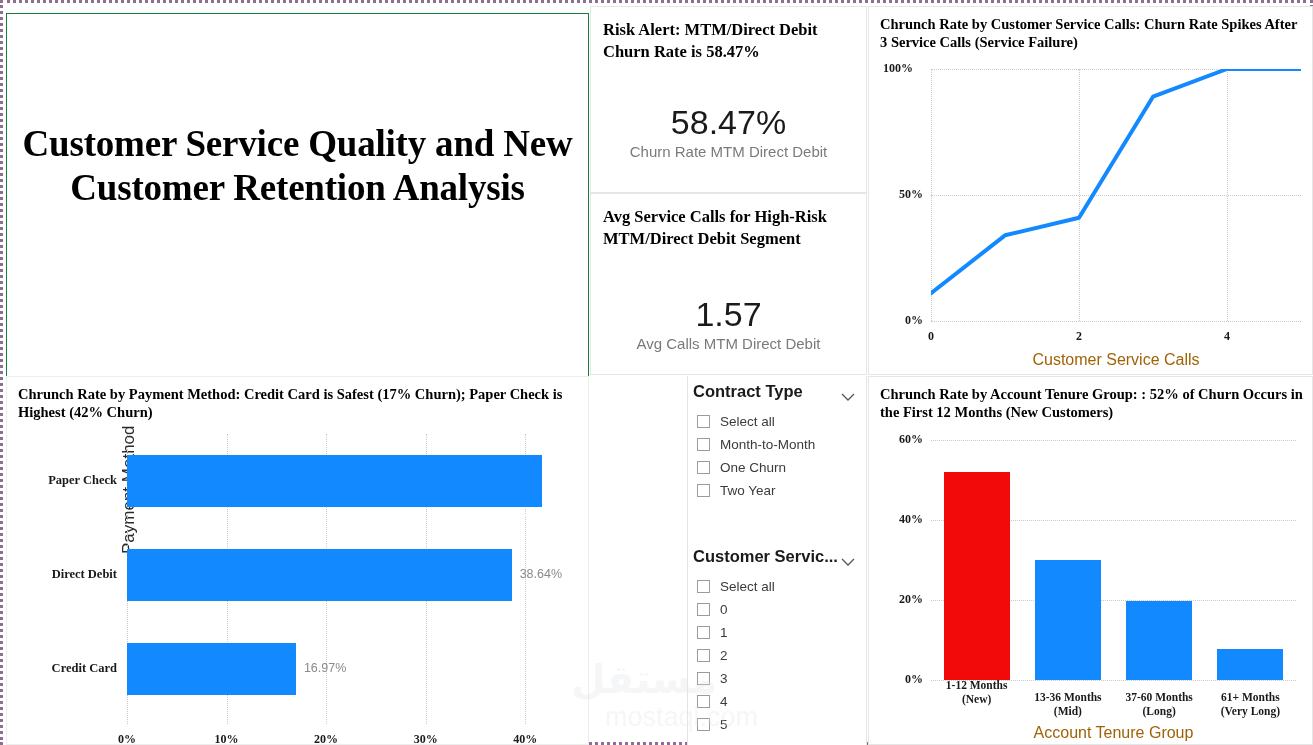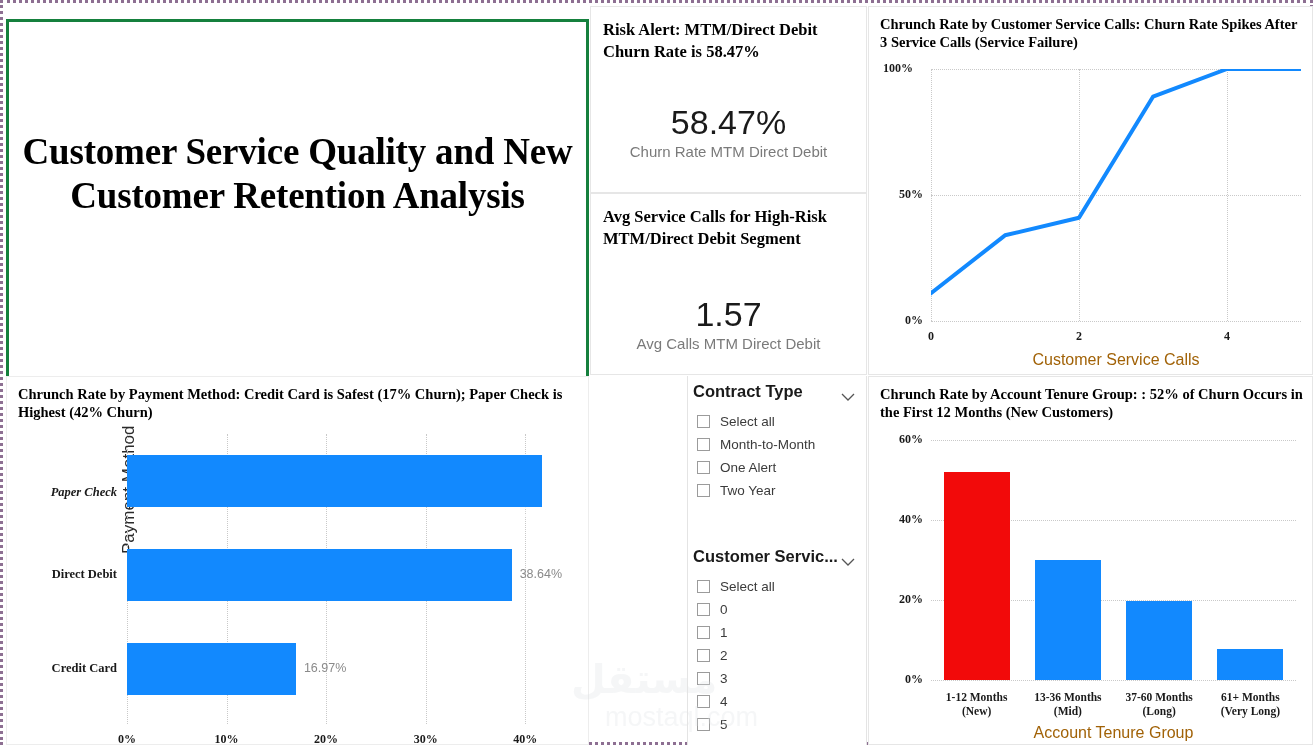--- a/index.html
+++ b/index.html
@@ -22,21 +22,21 @@
     border:1px solid #e6e6e6;
     overflow:hidden;
   }
   .serif-title{
     font-family:"Liberation Serif", serif;
     font-weight:bold;
     color:#000000;
   }
 
   
-  #title-card{left:3px;top:16px;width:583px;height:369px;border:3px solid #15803d;text-decoration:underline;}
+  #title-card{left:3px;top:10px;width:583px;height:369px;border:1px solid #15803d;text-decoration:underline;}
   #title-card .t{
     position:absolute;left:0;right:0;top:108px;
     text-align:center;
     font-size:37px;line-height:44px;
     letter-spacing:-0.2px;
   }
 
   
   #kpi1{left:587px;top:3px;width:277px;height:187px;}
   #kpi2{left:587px;top:190px;width:277px;height:182px;}
@@ -211,21 +211,21 @@
         <div class="tick x-tick" style="left: -20px; width: 40px; text-align: center; top: 298px;">0%</div>
         <div class="vgridline" style="top: 0px; height: 290px; left: 99.5455px;"></div>
         <div class="tick x-tick" style="left: 79.5455px; width: 40px; text-align: center; top: 298px;">10%</div>
         <div class="vgridline" style="top: 0px; height: 290px; left: 199.091px;"></div>
         <div class="tick x-tick" style="left: 179.091px; width: 40px; text-align: center; top: 298px;">20%</div>
         <div class="vgridline" style="top: 0px; height: 290px; left: 298.636px;"></div>
         <div class="tick x-tick" style="left: 278.636px; width: 40px; text-align: center; top: 298px;">30%</div>
         <div class="vgridline" style="top: 0px; height: 290px; left: 398.182px;"></div>
         <div class="tick x-tick" style="left: 378.182px; width: 40px; text-align: center; top: 298px;">40%</div>
         <div class="hbar" style="left: 0px; top: 21px; width: 415.005px; height: 52px; background: rgb(18, 137, 254);"></div>
-        <div class="hbar-label" style="left: -110px; width: 100px; top: 51px; font-style: italic;">Paper Check</div>
+        <div class="hbar-label" style="left: -110px; width: 100px; top: 39px;">Paper Check</div>
         <div class="hbar-value inside" style="top: 43px; left: 359.005px; margin-top: 28px;">41.69%</div>
         <div class="hbar" style="left: 0px; top: 115px; width: 384.644px; height: 52px; background: rgb(18, 137, 254);"></div>
         <div class="hbar-label" style="left: -110px; width: 100px; top: 133px;">Direct Debit</div>
         <div class="hbar-value outside" style="top: 133px; left: 392.644px;">38.64%</div>
         <div class="hbar" style="left: 0px; top: 209px; width: 168.929px; height: 52px; background: rgb(18, 137, 254);"></div>
         <div class="hbar-label" style="left: -110px; width: 100px; top: 227px;">Credit Card</div>
         <div class="hbar-value outside" style="top: 227px; left: 176.929px;">16.97%</div>
       </div>
   </div>
 
@@ -234,21 +234,21 @@
     <div class="plot" id="col-plot">
         <div class="gridline" style="left: 0px; width: 365px; top: 240px;"></div>
         <div class="tick y-tick" style="left: -56px; width: 48px; text-align: right; top: 232px;">0%</div>
         <div class="gridline" style="left: 0px; width: 365px; top: 160px;"></div>
         <div class="tick y-tick" style="left: -56px; width: 48px; text-align: right; top: 152px;">20%</div>
         <div class="gridline" style="left: 0px; width: 365px; top: 80px;"></div>
         <div class="tick y-tick" style="left: -56px; width: 48px; text-align: right; top: 72px;">40%</div>
         <div class="gridline" style="left: 0px; width: 365px; top: 0px;"></div>
         <div class="tick y-tick" style="left: -56px; width: 48px; text-align: right; top: -8px;">60%</div>
         <div class="vbar" style="left: 12.625px; width: 66px; height: 208px; background: rgb(242, 10, 10);"></div>
-        <div class="cat-label" style="left: -6px; width: 103.25px; top: 250px;">
+        <div class="cat-label" style="left: -6px; width: 103.25px; top: 238px;">
           <div>1-12 Months</div>
           <div>(New)</div>
         </div>
         <div class="vbar" style="left: 103.875px; width: 66px; height: 120px; background: rgb(18, 137, 254);"></div>
         <div class="cat-label" style="left: 85.25px; width: 103.25px; top: 250px;">
           <div>13-36 Months</div>
           <div>(Mid)</div>
         </div>
         <div class="vbar" style="left: 195.125px; width: 66px; height: 79.2px; background: rgb(18, 137, 254);"></div>
         <div class="cat-label" style="left: 176.5px; width: 103.25px; top: 250px;">
@@ -275,21 +275,21 @@
         <div class="slicer-item">
           <span class="cb"></span>
           <span>Select all</span>
         </div>
         <div class="slicer-item">
           <span class="cb"></span>
           <span>Month-to-Month</span>
         </div>
         <div class="slicer-item">
           <span class="cb"></span>
-          <span>One Alert</span>
+          <span>One Churn</span>
         </div>
         <div class="slicer-item">
           <span class="cb"></span>
           <span>Two Year</span>
         </div>
       </div>
   </div>
 
   <div class="card" id="slicer2">
     <div class="slicer-head">Customer Servic...</div>

